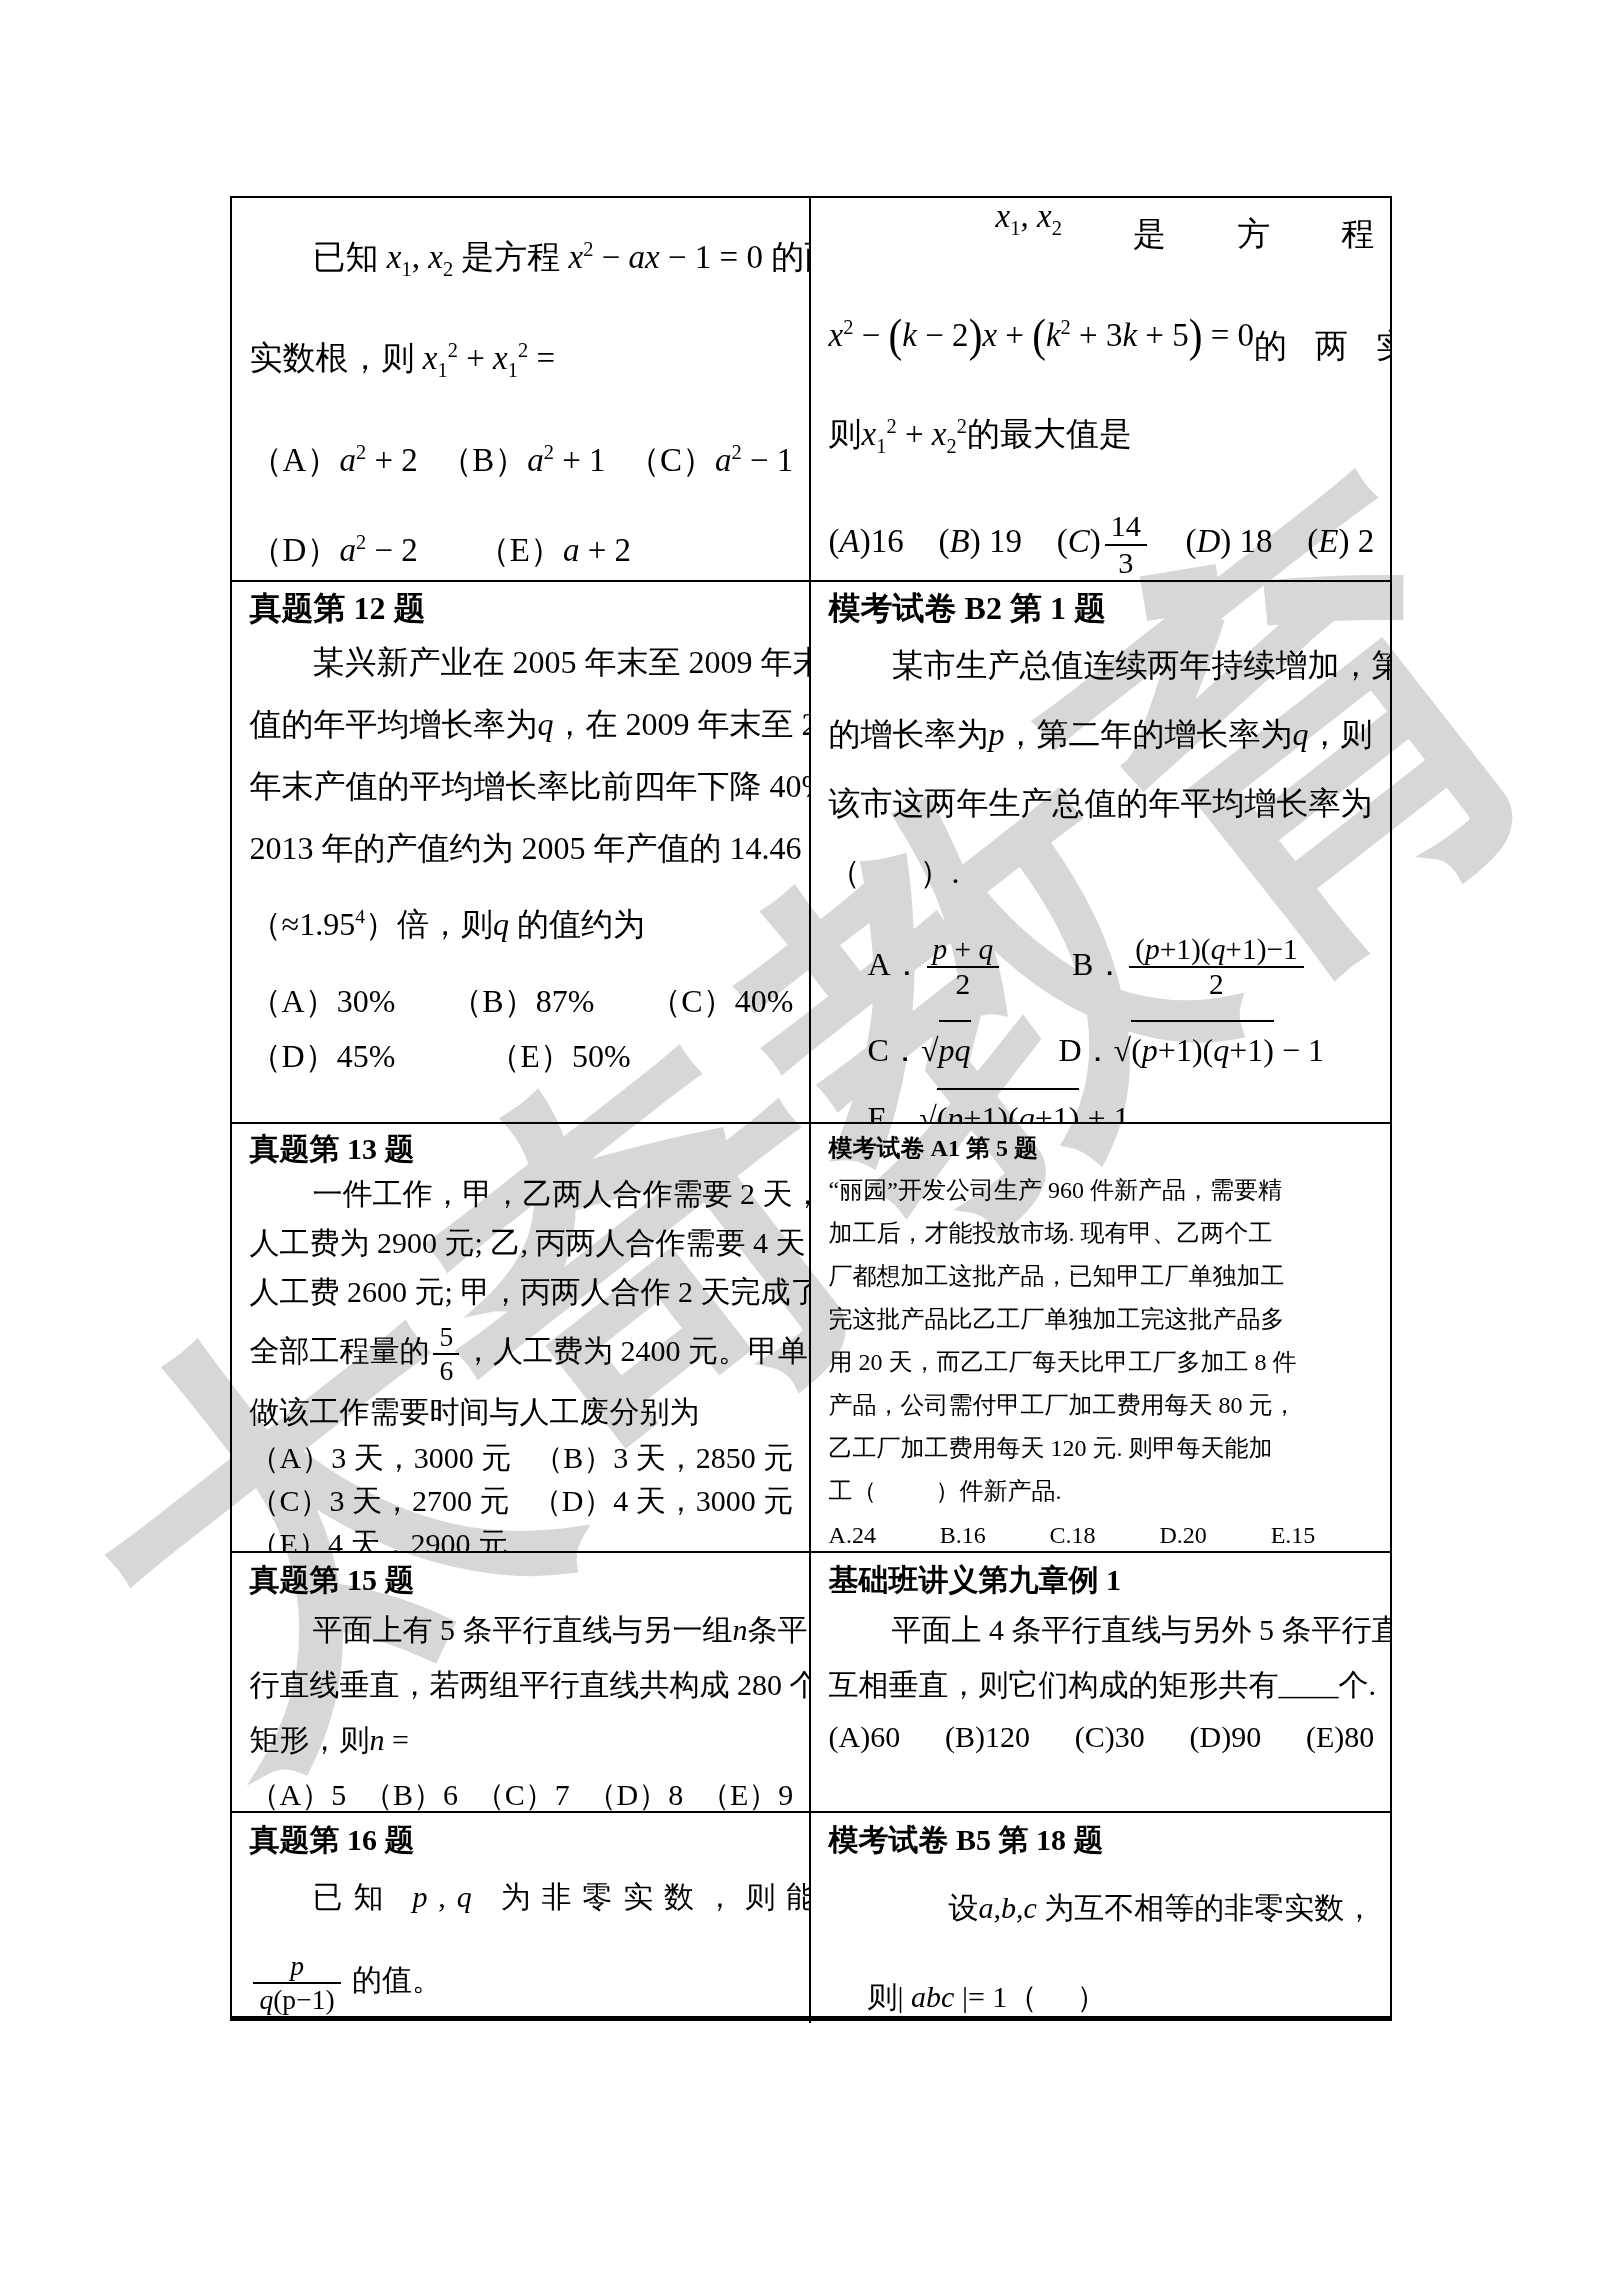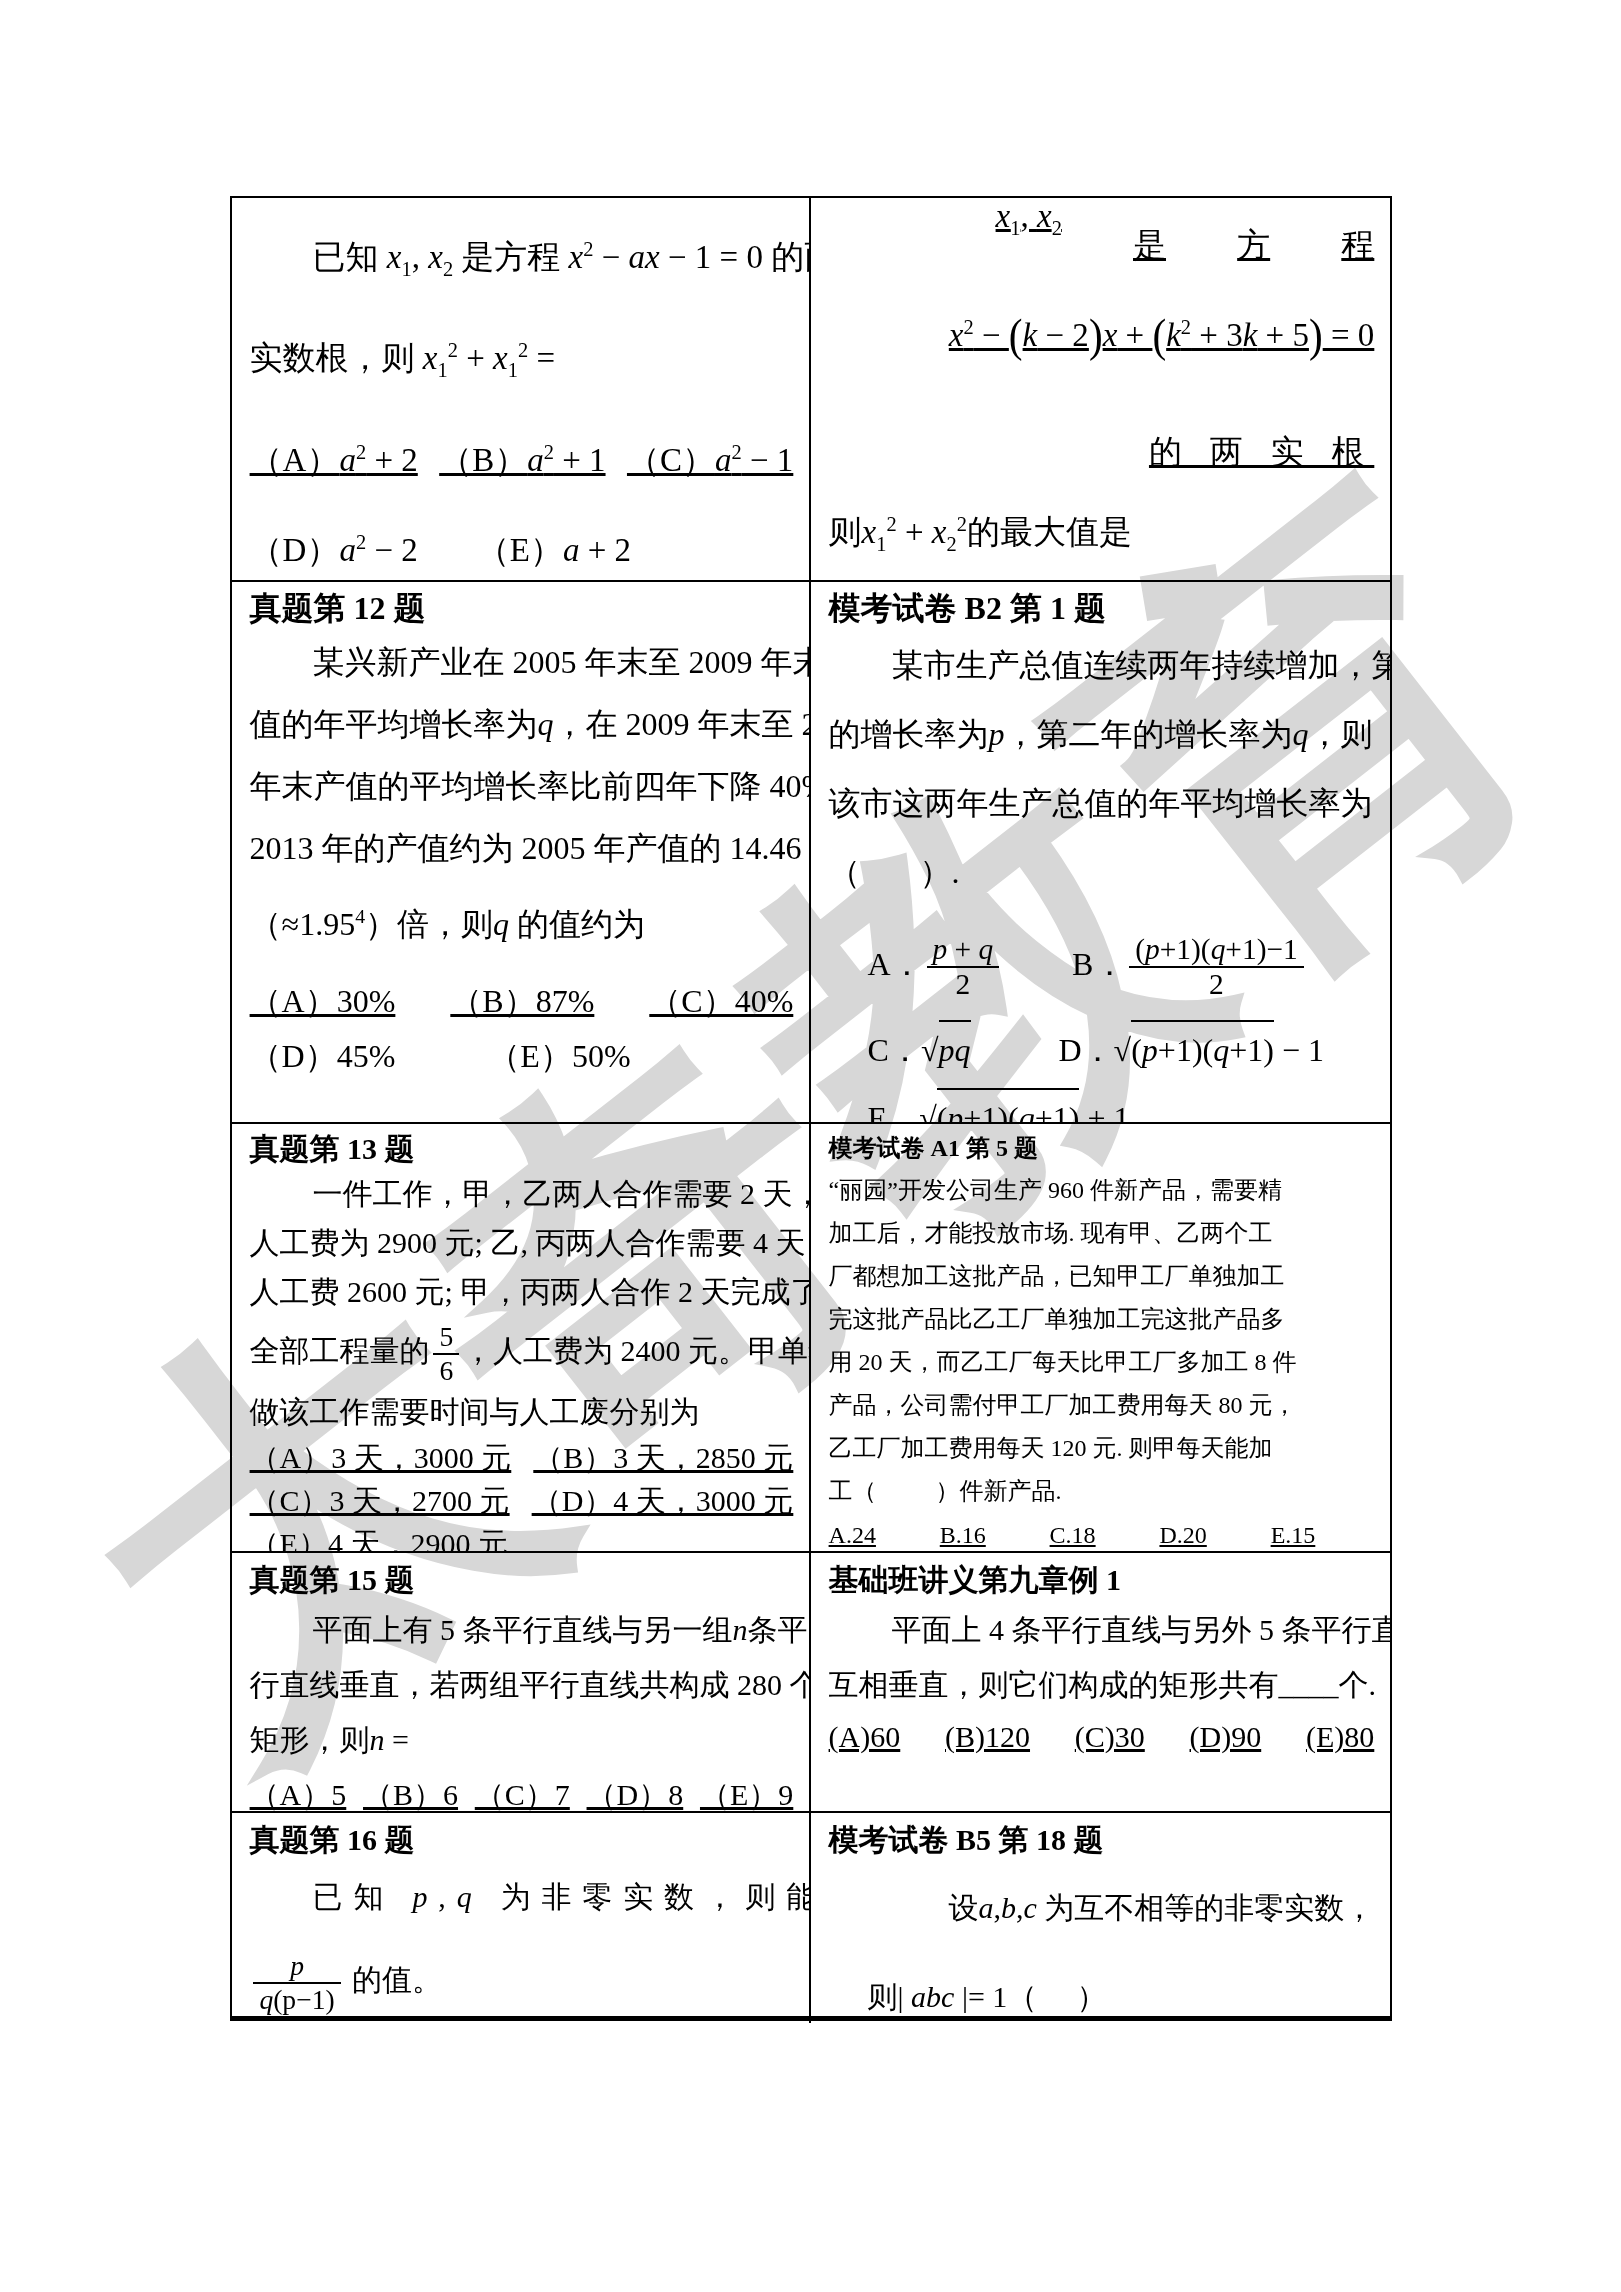--- a/index.html
+++ b/index.html
@@ -32,29 +32,29 @@
     border-right:2px solid #000;border-bottom:2px solid #000;
     padding:3.9px 15.7px 0 17.6px;background:transparent;
   }
   .cell.last-col{border-right:none;}
   .cell.last-row{border-bottom:none;}
   
   .fs1{font-size:33px;} .fs2{font-size:32px;} .fs3{font-size:24px;} .fs4{font-size:30px;}
   .hdr{font-weight:bold;line-height:45px;white-space:nowrap;}
   .line{white-space:nowrap;}
   .ind{text-indent:63px;}
-  .flex{display:flex;justify-content:space-between;align-items:flex-end;text-decoration:underline;}
+  .flex{display:flex;justify-content:space-between;align-items:flex-start;}
   .pl170{padding-left:167px;}
   .ml40{margin-left:39px;}
   .mt6{margin-top:5.9px;} .mt10{margin-top:9.8px;text-align:right;} .mt14{margin-top:13.7px;} .mt16{margin-top:15.7px;}
   .lh44{line-height:43px;} .lh46{line-height:45px;} .lh50{line-height:49px;}
   .lh56{line-height:55px;} .lh63{line-height:62px;} .lh66{line-height:65px;}
   .lh70{line-height:69px;} .lh72{line-height:71px;} .lh76{line-height:74px;}
   .lh80{line-height:78px;} .lh84{line-height:82px;} .lh86{line-height:84px;}
-  .lh100{line-height:98px;flex-direction:column;} .lh104{line-height:102px;} .lh108{line-height:106px;}
+  .lh100{line-height:98px;} .lh104{line-height:102px;} .lh108{line-height:106px;}
   sup{font-size:0.62em;} sub{font-size:0.62em;}
   i{font-family:"Liberation Serif","DejaVu Serif",serif;}
   
   .frac{display:inline-block;vertical-align:middle;text-align:center;
         line-height:1.15;font-size:0.92em;margin:0 3.9px;}
   .frac .num{display:block;border-bottom:2px solid #000;padding:0 5.9px;}
   .frac .den{display:block;padding:0 5.9px;}
   .sqrt{white-space:nowrap;}
   .sqrt .ov{border-top:2px solid #000;padding-top:10px;}
   .bp{display:inline-block;font-size:1.25em;transform:scaleY(1.15);vertical-align:-0.06em;}

